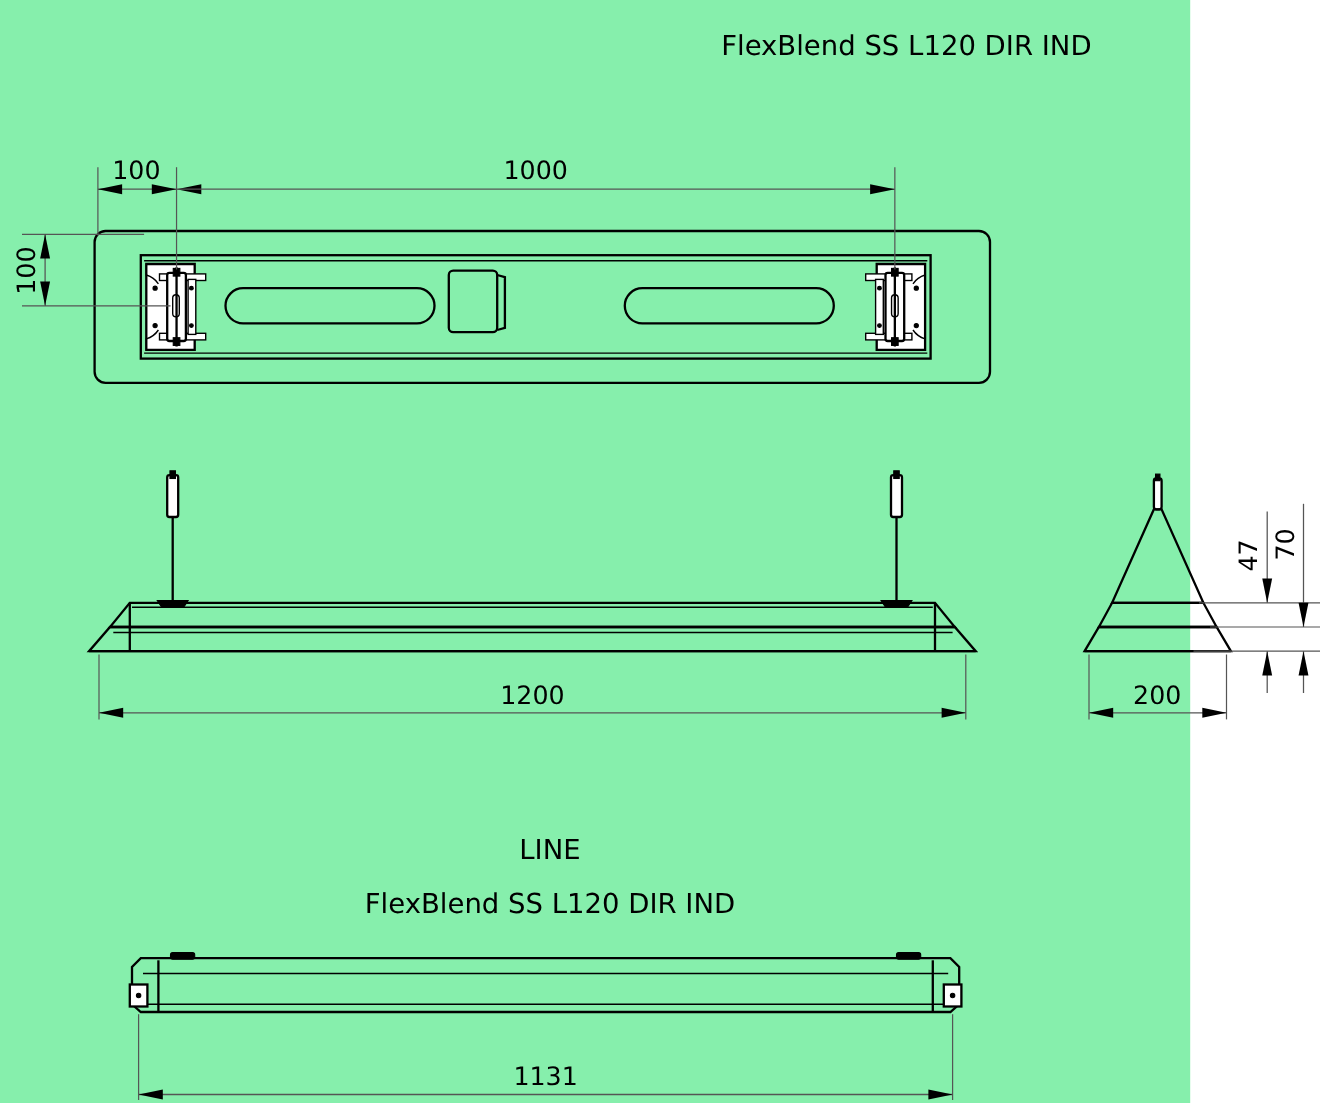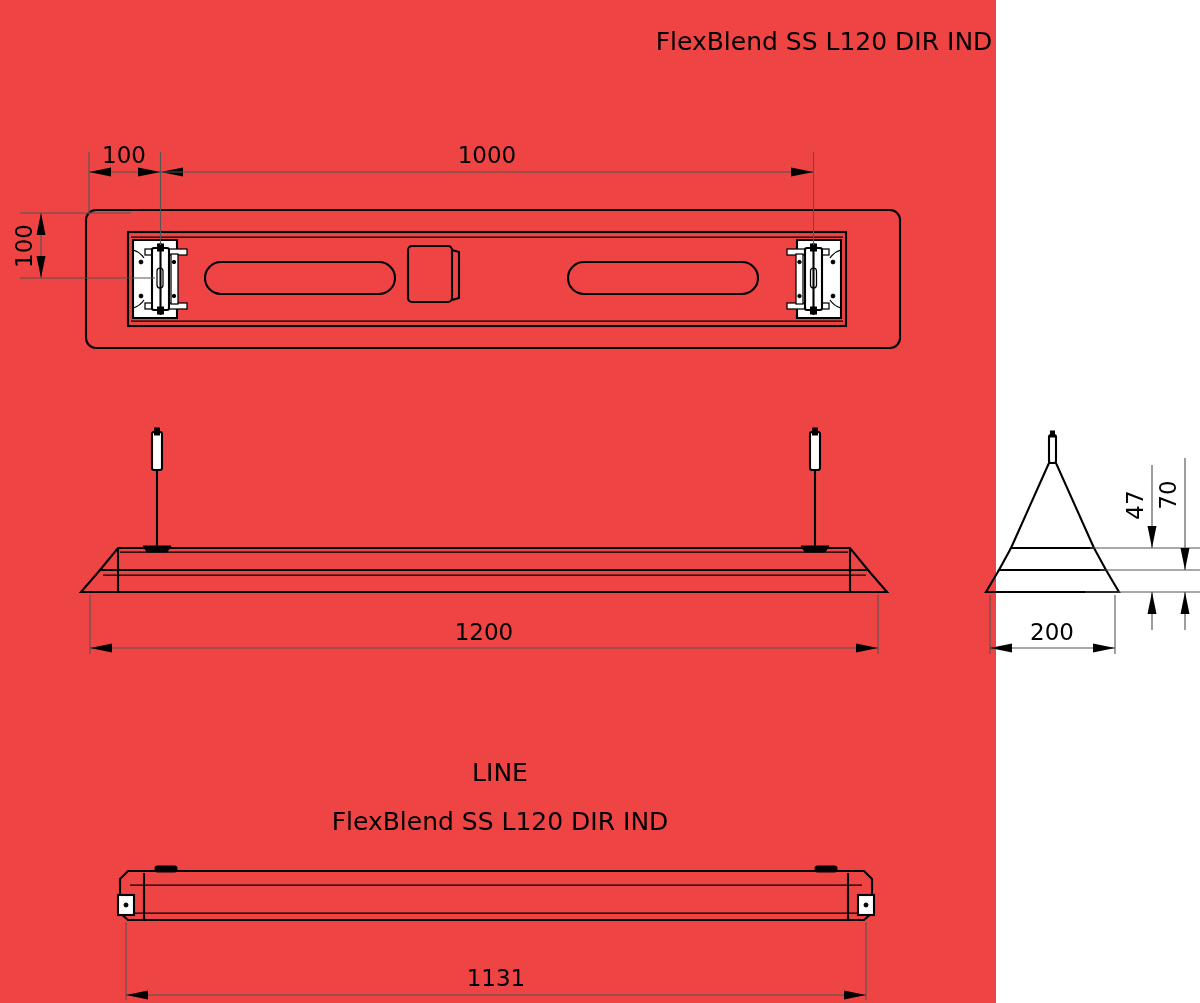--- a/index.html
+++ b/index.html
@@ -9,23 +9,23 @@
   }
   body {
     width: 1200px;
     height: 1003px;
     font-family: "DejaVu Sans", "Liberation Sans", sans-serif;
     color: #000000;
     overflow: hidden;
   }
   #sheet {
     position: relative;
-    width: 996px;
+    width: 1082px;
     height: 1003px;
-    background: #ef4444;
+    background: #86efac;
   }
   #sheet svg {
     position: absolute;
     left: 0;
     top: 0;
   }
   .ttl {
     font-size: 25px;
     fill: #000;
     font-family: "DejaVu Sans", "Liberation Sans", sans-serif;

